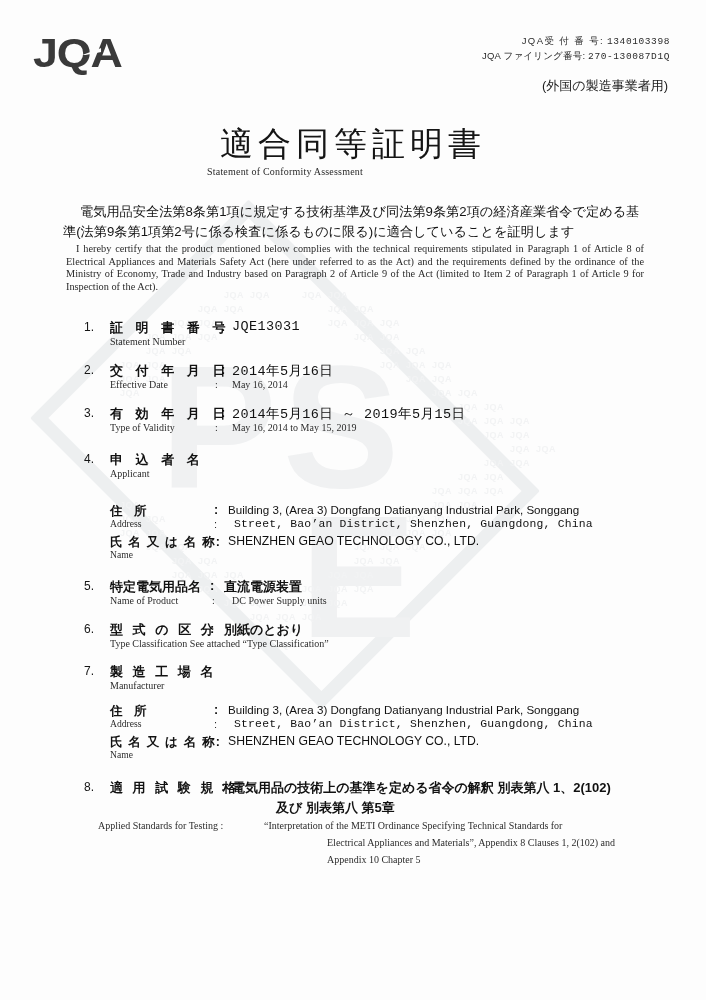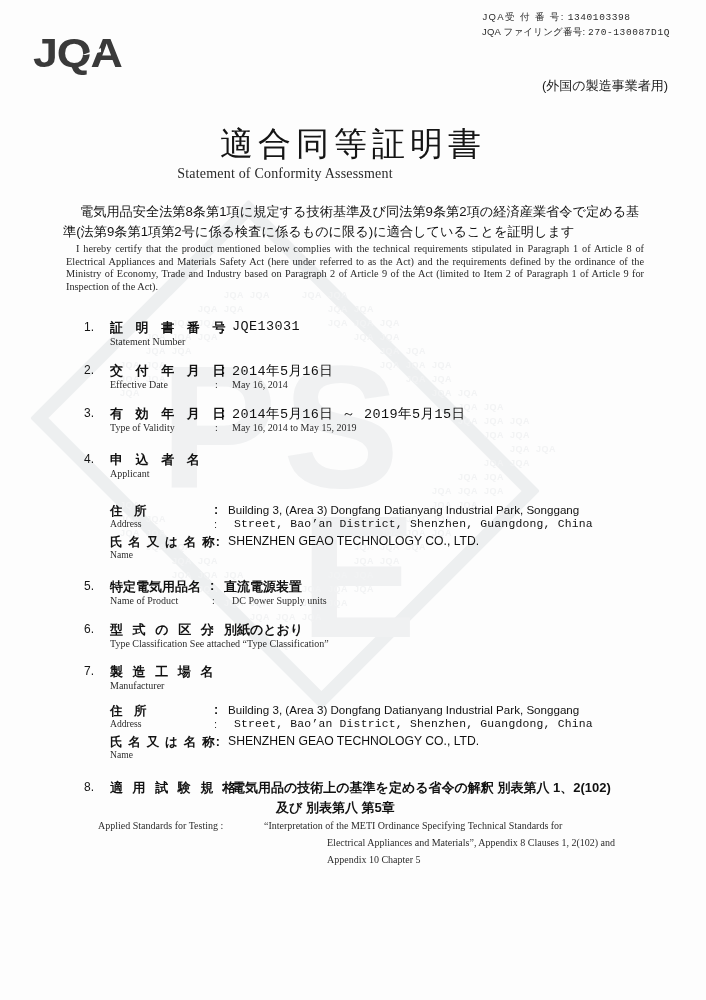--- a/index.html
+++ b/index.html
@@ -84,22 +84,22 @@
   }
   #logo .swoosh {
     position: absolute;
     left: 44px; top: 17px;
     width: 17px; height: 7px;
     background: #ffffff;
     clip-path: polygon(0 100%, 100% 0, 100% 58%, 16% 100%);
   }
   #receipt-block {
     position: absolute;
-    right: 36px; top: 10px;
-    text-align: center;
+    right: 36px; top: 34px;
+    text-align: right;
     font-family: "Liberation Sans", sans-serif;
     font-size: 9.5px;
     color: #2b2b2b;
     line-height: 14px;
     letter-spacing: 0.2px;
   }
   #receipt-block .lbl { letter-spacing: 1.4px; }
   #receipt-block .lbl2 { letter-spacing: 0.2px; margin-left: 39px; }
   #receipt-block .num { font-family: "Liberation Mono", monospace; letter-spacing: 0.6px; }
 
@@ -121,21 +121,21 @@
     font-size: 33px;
     letter-spacing: 5px;
     color: #151515;
   }
   #subtitle {
     position: absolute;
     left: 0; top: 166px;
     width: 570px;
     text-align: center;
     font-family: "Liberation Serif", serif;
-    font-size: 14px;
+    font-size: 10px;
     color: #2a2a2a;
     letter-spacing: 0.2px;
   }
 
   
   #preamble-jp {
     position: absolute;
     left: 63px; top: 202px;
     width: 584px;
     font-family: "Liberation Sans", sans-serif;

